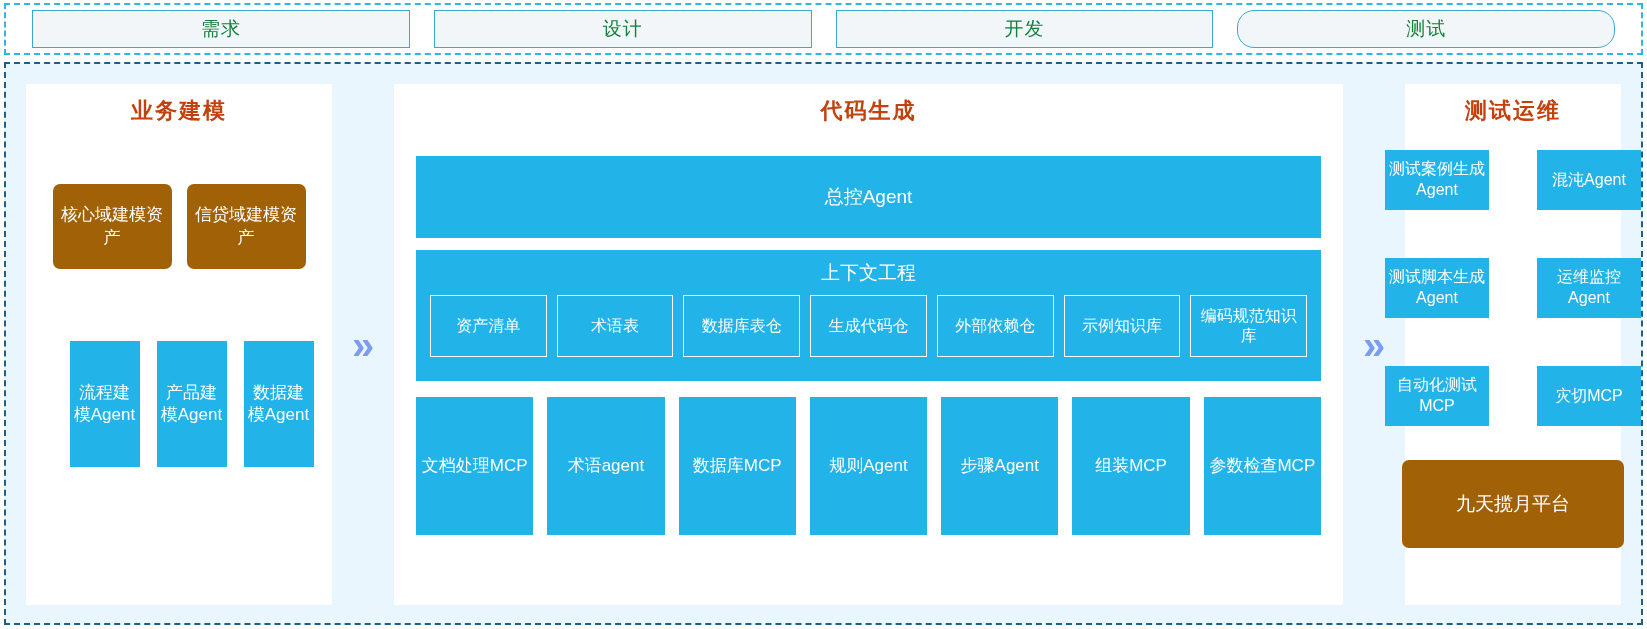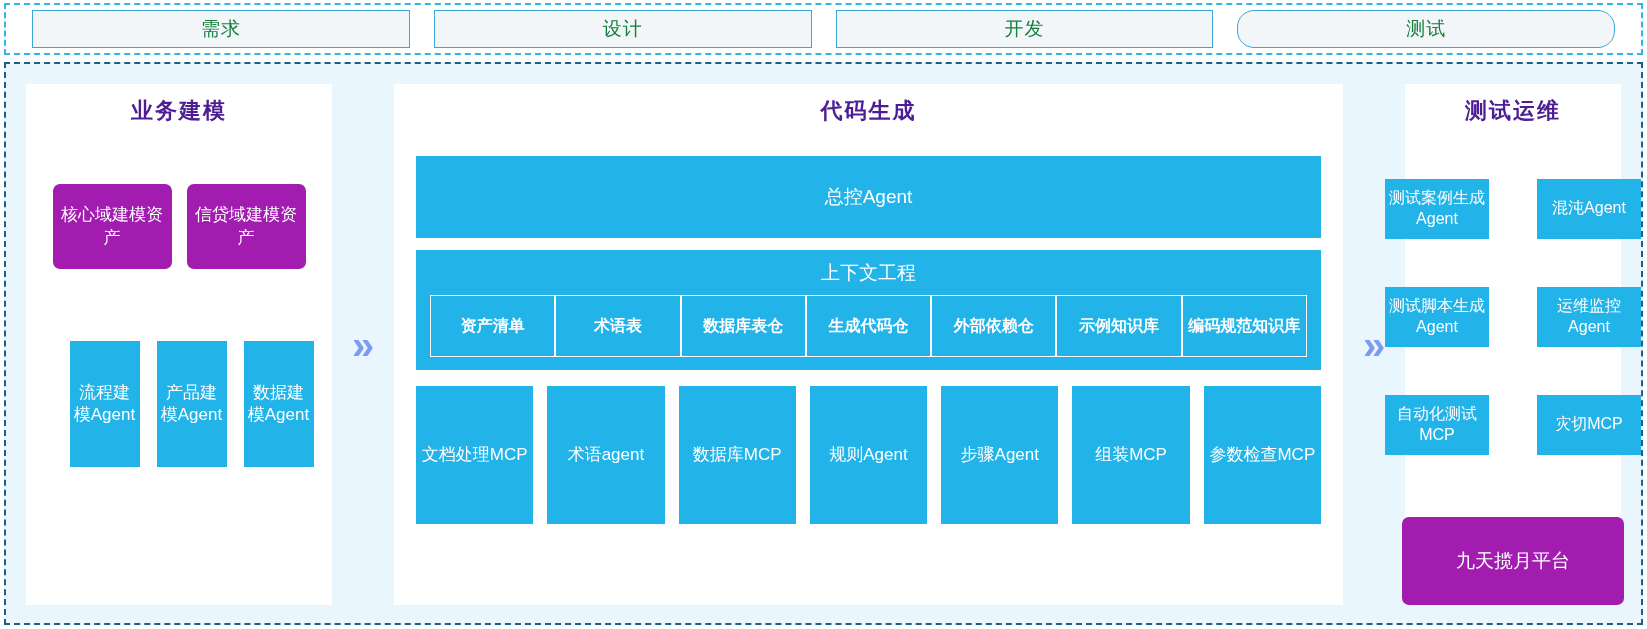--- a/index.html
+++ b/index.html
@@ -55,26 +55,26 @@
   }
 
   .panel {
     background: #ffffff;
     display: flex;
     flex-direction: column;
     align-items: center;
   }
   .panel-left  { width: 306px; }
   .panel-mid   { flex: 1 1 auto; }
-  .panel-right { width: 216px; justify-content: space-between; }
+  .panel-right { width: 216px; }
 
   .panel-title {
     font-size: 22px;
     font-weight: bold;
-    color: #4c1d95;
+    color: #c2410c;
     letter-spacing: 2px;
     margin-top: 12px;
     margin-bottom: 4px;
     text-align: center;
   }
 
   
   .chev {
     width: 62px;
     display: flex;
@@ -82,21 +82,21 @@
     justify-content: center;
     color: #7b9cf0;
     font-size: 40px;
     font-weight: bold;
     line-height: 1;
     user-select: none;
   }
 
   
   .navy-box {
-    background: #a21caf;
+    background: #a16207;
     color: #ffffff;
     border-radius: 7px;
     display: flex;
     align-items: center;
     justify-content: center;
     text-align: center;
     font-size: 17px;
     line-height: 1.3;
     padding: 4px;
   }
@@ -143,32 +143,31 @@
     color: #fff;
     display: flex;
     align-items: center;
     justify-content: center;
     font-size: 19px;
   }
   .band-ctx {
     margin-top: 12px;
     background: #22b3e9;
     color: #fff;
-    padding: 10px 14px 13px 14px;
+    padding: 10px 14px 24px 14px;
     display: flex;
     flex-direction: column;
     align-items: center;
   }
   .band-ctx-title { font-size: 19px; margin-bottom: 9px; }
   .ctx-row {
     display: flex;
-    gap: 0;
+    gap: 10px;
     width: 100%;
     justify-content: space-between;
-    font-weight: bold;
   }
   .ctx-item {
     flex: 1 1 0;
     min-height: 62px;
     border: 1px solid #ffffff;
     color: #ffffff;
     font-size: 16px;
     line-height: 1.22;
     display: flex;
     align-items: center;

